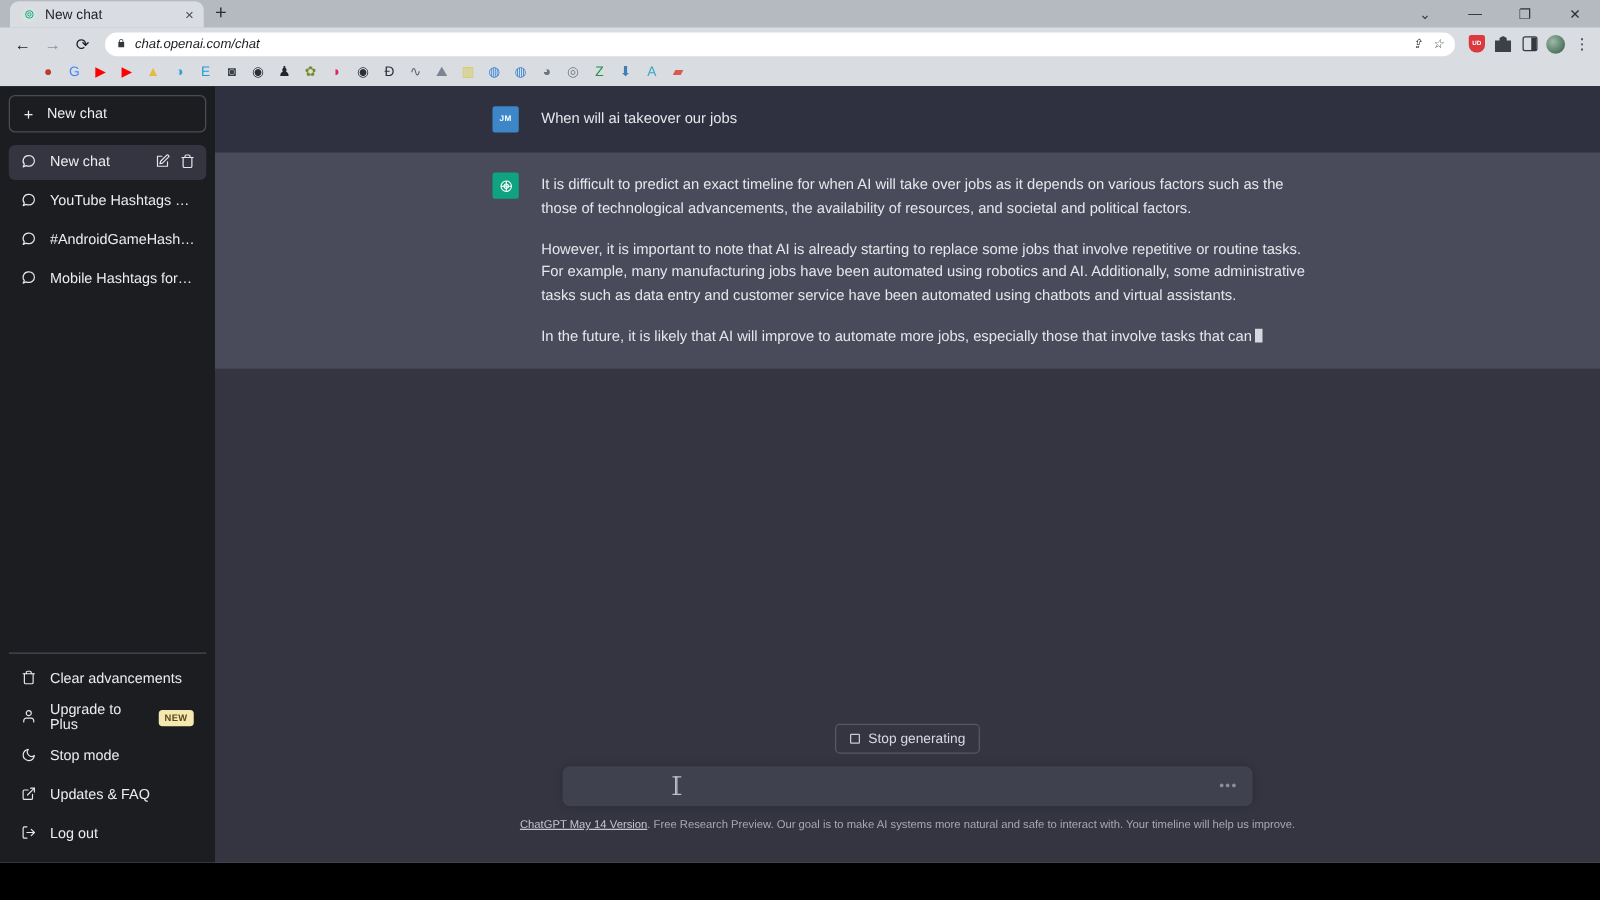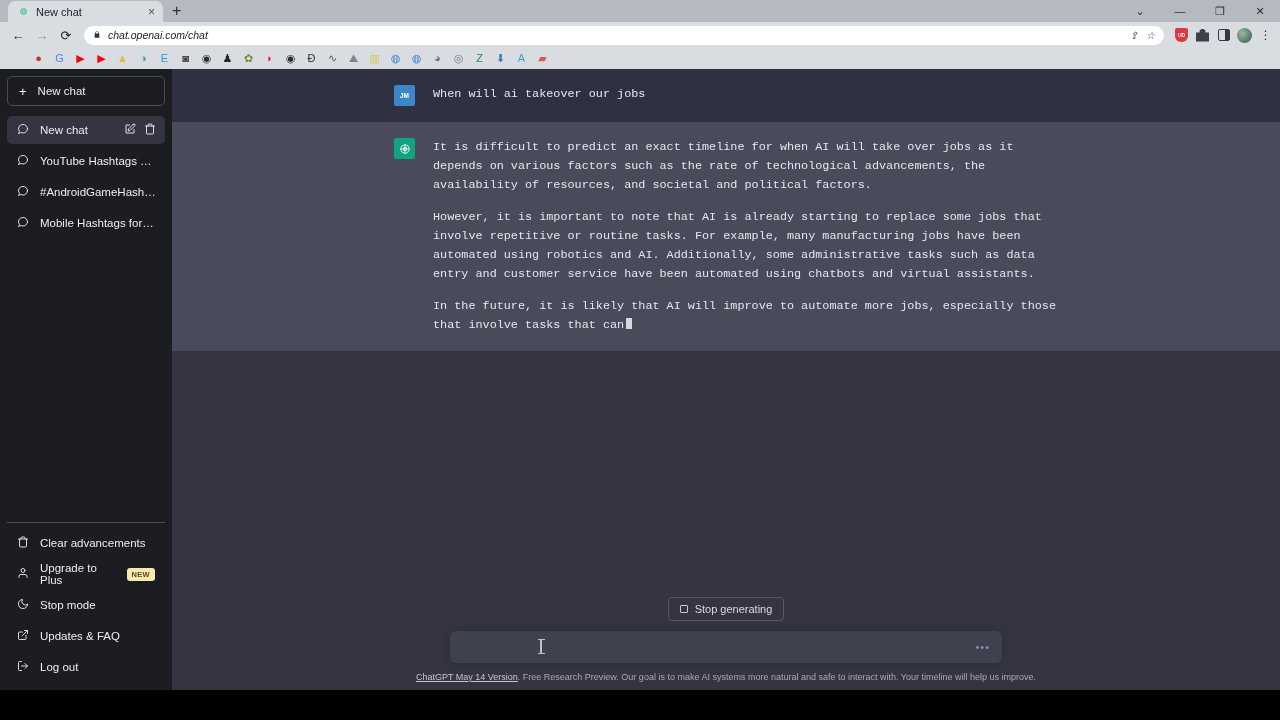--- a/index.html
+++ b/index.html
@@ -119,33 +119,33 @@
   .main { flex: 1; display: flex; flex-direction: column; position: relative; background: #343541; }
   .thread { position: relative; }
   .msg { display: flex; padding: 16px 0; }
   .msg.user { background: #2f3140; }
   .msg.assistant { background: #494b5a; }
   .msg-inner { width: 100%; max-width: 760px; margin: 0 auto; display: flex; gap: 18px; padding: 0 50px 0 48px; }
   .avatar { width: 21px; height: 21px; border-radius: 2px; flex: 0 0 21px;
     display: flex; align-items: center; justify-content: center; }
   .avatar.user { background: #3d87c9; color: #fff; font-size: 6.5px; font-weight: bold; letter-spacing: .3px; }
   .avatar.bot { background: #10a37f; }
-  .msg-body { flex: 1; color: #e6e6ec; font-size: 11.8px; line-height: 1.59; font-family: Liberation Mono, monospace; }
+  .msg-body { flex: 1; color: #e6e6ec; font-size: 11.8px; line-height: 1.59; }
   .msg-body p { margin-bottom: 14px; }
   .msg-body p:last-child { margin-bottom: 0; }
   .caret {
     display: inline-block; width: 6px; height: 11px; background: #d7d7de;
     vertical-align: -1px; margin-left: 2px;
   }
 
   
   .composer-zone {
     position: absolute; left: 0; right: 0; bottom: 0;
     display: flex; flex-direction: column; align-items: center;
-    padding-bottom: 8px;
+    padding-bottom: 26px;
   }
   .stop-btn {
     display: flex; align-items: center; gap: 7px;
     border: 1px solid #565869; border-radius: 4px;
     background: #343541; color: #d9d9e3; font-size: 11px;
     padding: 5px 11px; cursor: pointer; margin-bottom: 10px;
   }
   .stop-sq { width: 8px; height: 8px; border: 1.4px solid #c9c9d4; border-radius: 1px; }
   .composer {
     width: 552px; height: 32px; background: #40414f; border-radius: 6px;
@@ -363,21 +363,21 @@
           <div class="msg assistant">
             <div class="msg-inner">
               <span class="avatar bot">
                 <svg width="14" height="14" viewBox="0 0 24 24" fill="none" stroke="#ffffff" stroke-width="1.5">
                   <circle cx="12" cy="12" r="7.2"></circle>
                   <circle cx="12" cy="12" r="3"></circle>
                   <path d="M12 4.8v14.4M4.8 12h14.4"></path>
                 </svg>
               </span>
               <div class="msg-body">
-                <p><span>It is difficult to predict an exact timeline for when AI will take over jobs as it depends on various factors such as the rate of technological advancements, the availability of resources, and societal and political factors.</span></p>
+                <p><span>It is difficult to predict an exact timeline for when AI will take over jobs as it depends on various factors such as the those of technological advancements, the availability of resources, and societal and political factors.</span></p>
                 <p><span>However, it is important to note that AI is already starting to replace some jobs that involve repetitive or routine tasks. For example, many manufacturing jobs have been automated using robotics and AI. Additionally, some administrative tasks such as data entry and customer service have been automated using chatbots and virtual assistants.</span></p>
                 <p><span>In the future, it is likely that AI will improve to automate more jobs, especially those that involve tasks that can</span><span class="caret"></span></p>
               </div>
             </div>
           </div>
         </div>
 
       <div class="composer-zone">
         <div class="stop-btn">
           <span class="stop-sq"></span>

